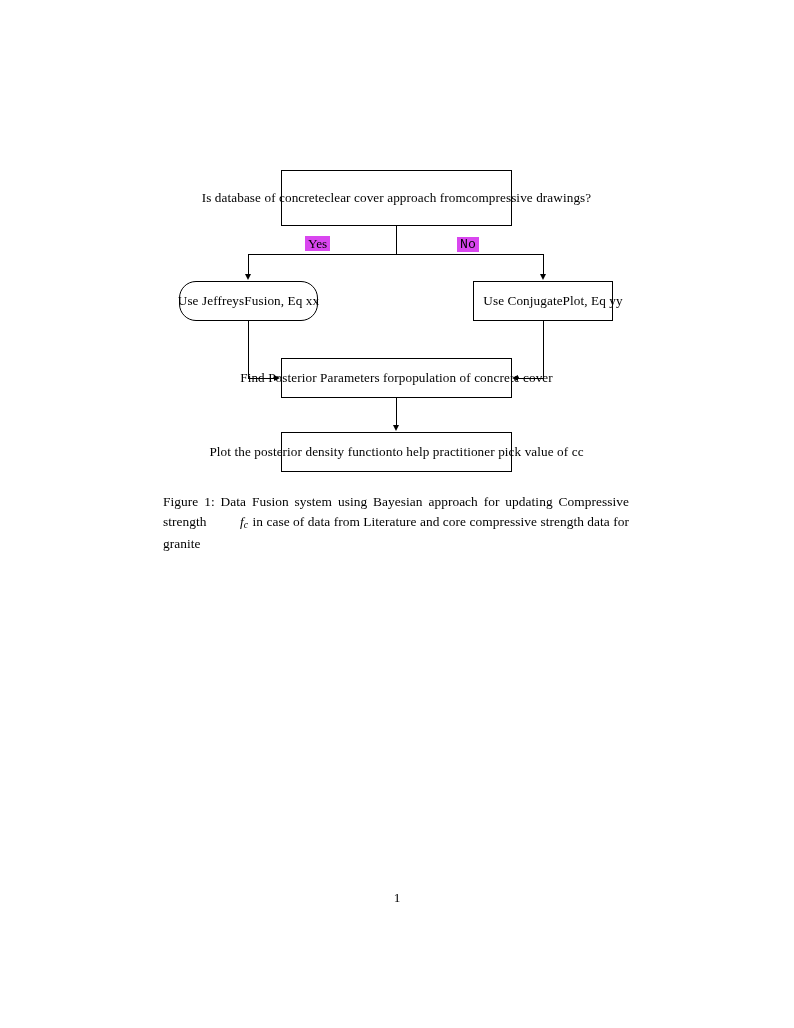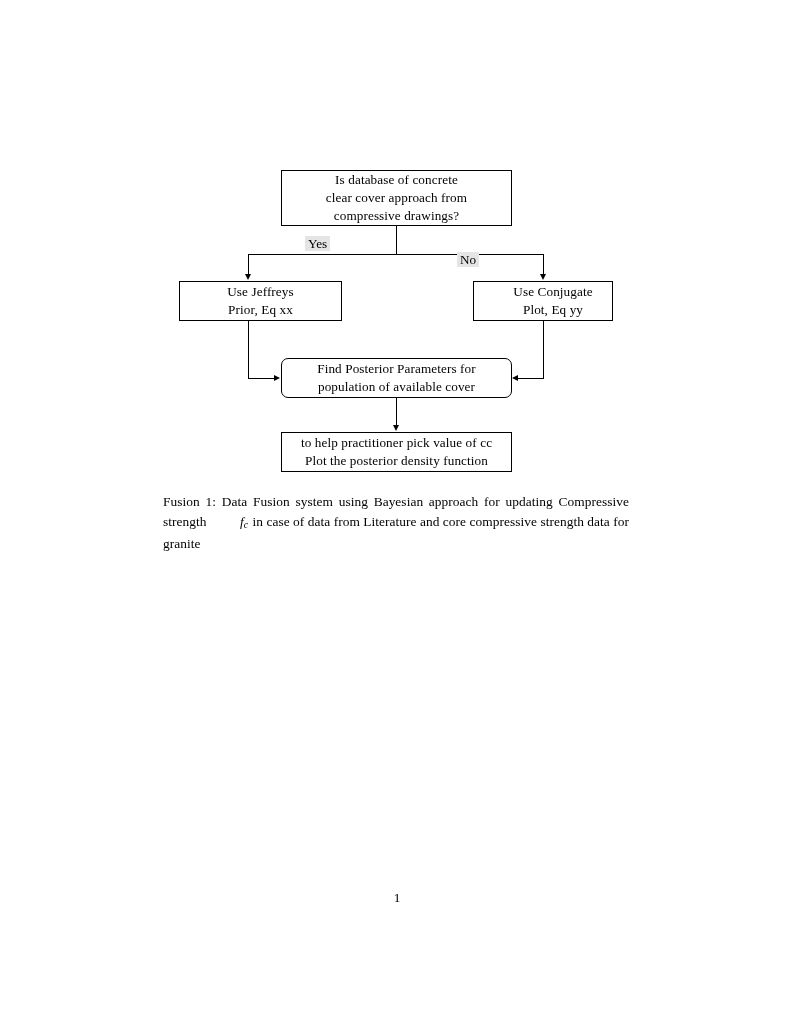--- a/index.html
+++ b/index.html
@@ -30,21 +30,21 @@
     width: 794px;
     height: 490px;
   }
 
   .node {
     position: absolute;
     box-sizing: border-box;
     border: 1px solid #000000;
     background: #ffffff;
     display: flex;
-    flex-direction: column;
+    flex-direction: row;
     align-items: center;
     justify-content: center;
     text-align: center;
     font-size: 13.2px;
     line-height: 18px;
     letter-spacing: 0.1px;
     z-index: 3;
   }
   .node .ln { display: block; white-space: nowrap; }
 
@@ -52,38 +52,38 @@
   #node-decision {
     left: 281px;
     top: 170px;
     width: 231px;
     height: 56px;
   }
   
   #node-jeffreys {
     left: 179px;
     top: 281px;
-    width: 163px;
-    height: 40px;
+    width: 139px;
+    height: 40px;
+    border-radius: 17px;
   }
   
   #node-conjugate {
     left: 473px;
     top: 281px;
     width: 140px;
     height: 40px;
     padding-left: 20px;
   }
   
   #node-posterior {
     left: 281px;
     top: 358px;
     width: 231px;
     height: 40px;
-    border-radius: 7px;
   }
   
   #node-plot {
     left: 281px;
     top: 432px;
     width: 231px;
     height: 40px;
   }
 
   
@@ -118,25 +118,25 @@
     border-right: 6px solid #000000;
   }
 
   
   .branch-label {
     position: absolute;
     font-size: 13.2px;
     line-height: 15px;
     z-index: 2;
     white-space: nowrap;
-    background: #e5e5e5;
+    background: #d946ef;
     padding: 0 3px;
   }
   #label-yes { left: 305px; top: 236px; }
-  #label-no  { left: 457px; top: 252px; }
+  #label-no  { left: 457px; top: 237px; font-family: Liberation Mono, monospace; }
 
   
   #caption {
     position: absolute;
     left: 163px;
     top: 492px;
     width: 466px;
     font-size: 13.4px;
     line-height: 19.5px;
     text-align: justify;
@@ -186,53 +186,53 @@
     <div class="arrow-d" style="left:244.8px; top:274px;"></div>
 
     <div class="ln-v" style="left:543px; top:254px; height:21px;"></div>
     <div class="arrow-d" style="left:539.8px; top:274px;"></div>
 
     <div class="branch-label" id="label-yes">Yes</div>
     <div class="branch-label" id="label-no">No</div>
 
     <div class="node" id="node-jeffreys">
       <span class="ln">Use Jeffreys</span>
-      <span class="ln">Prior, Eq xx</span>
+      <span class="ln">Fusion, Eq xx</span>
     </div>
 
     <div class="node" id="node-conjugate">
       <span class="ln">Use Conjugate</span>
       <span class="ln">Plot, Eq yy</span>
     </div>
 
     <div class="ln-v" style="left:248px; top:321px; height:58px;"></div>
     <div class="ln-h" style="left:248px; top:378px; width:27px;"></div>
     <div class="arrow-r" style="left:274px; top:374.8px;"></div>
 
     <div class="ln-v" style="left:543px; top:321px; height:58px;"></div>
     <div class="ln-h" style="left:518px; top:378px; width:26px;"></div>
     <div class="arrow-l" style="left:512px; top:374.8px;"></div>
 
     <div class="node" id="node-posterior">
       <span class="ln">Find Posterior Parameters for</span>
-      <span class="ln">population of available cover</span>
+      <span class="ln">population of concrete cover</span>
     </div>
 
     <div class="ln-v" style="left:396px; top:398px; height:28px;"></div>
     <div class="arrow-d" style="left:392.8px; top:425px;"></div>
 
     <div class="node" id="node-plot">
+      <span class="ln">Plot the posterior density function</span>
       <span class="ln">to help practitioner pick value of cc</span>
-      <span class="ln">Plot the posterior density function</span>
     </div>
 
   </div>
 
   <div id="caption">
-    <span>Fusion 1:</span>
+    <span>Figure 1:</span>
     <span>Data Fusion system using Bayesian approach for updating Compressive strength</span>
     <span class="mathit"><span>f</span><span class="sub">c</span></span>
     <span>in case of data from Literature and core compressive strength data for granite</span>
   </div>
 
   <div id="folio">1</div>
 
 </div>
 
 </body></html>

